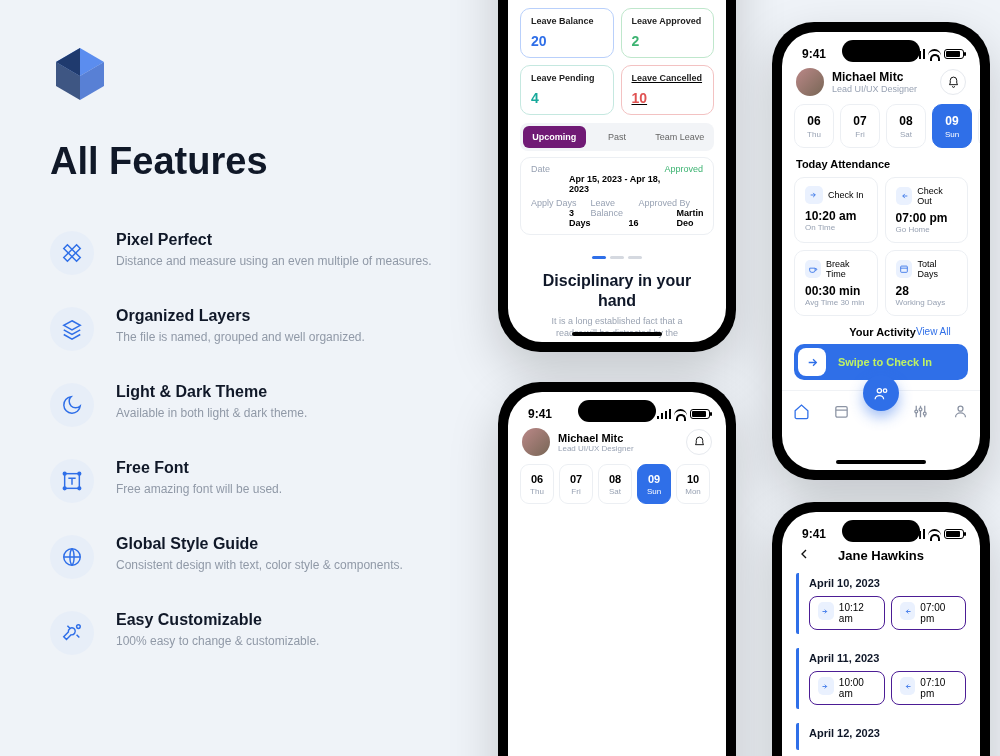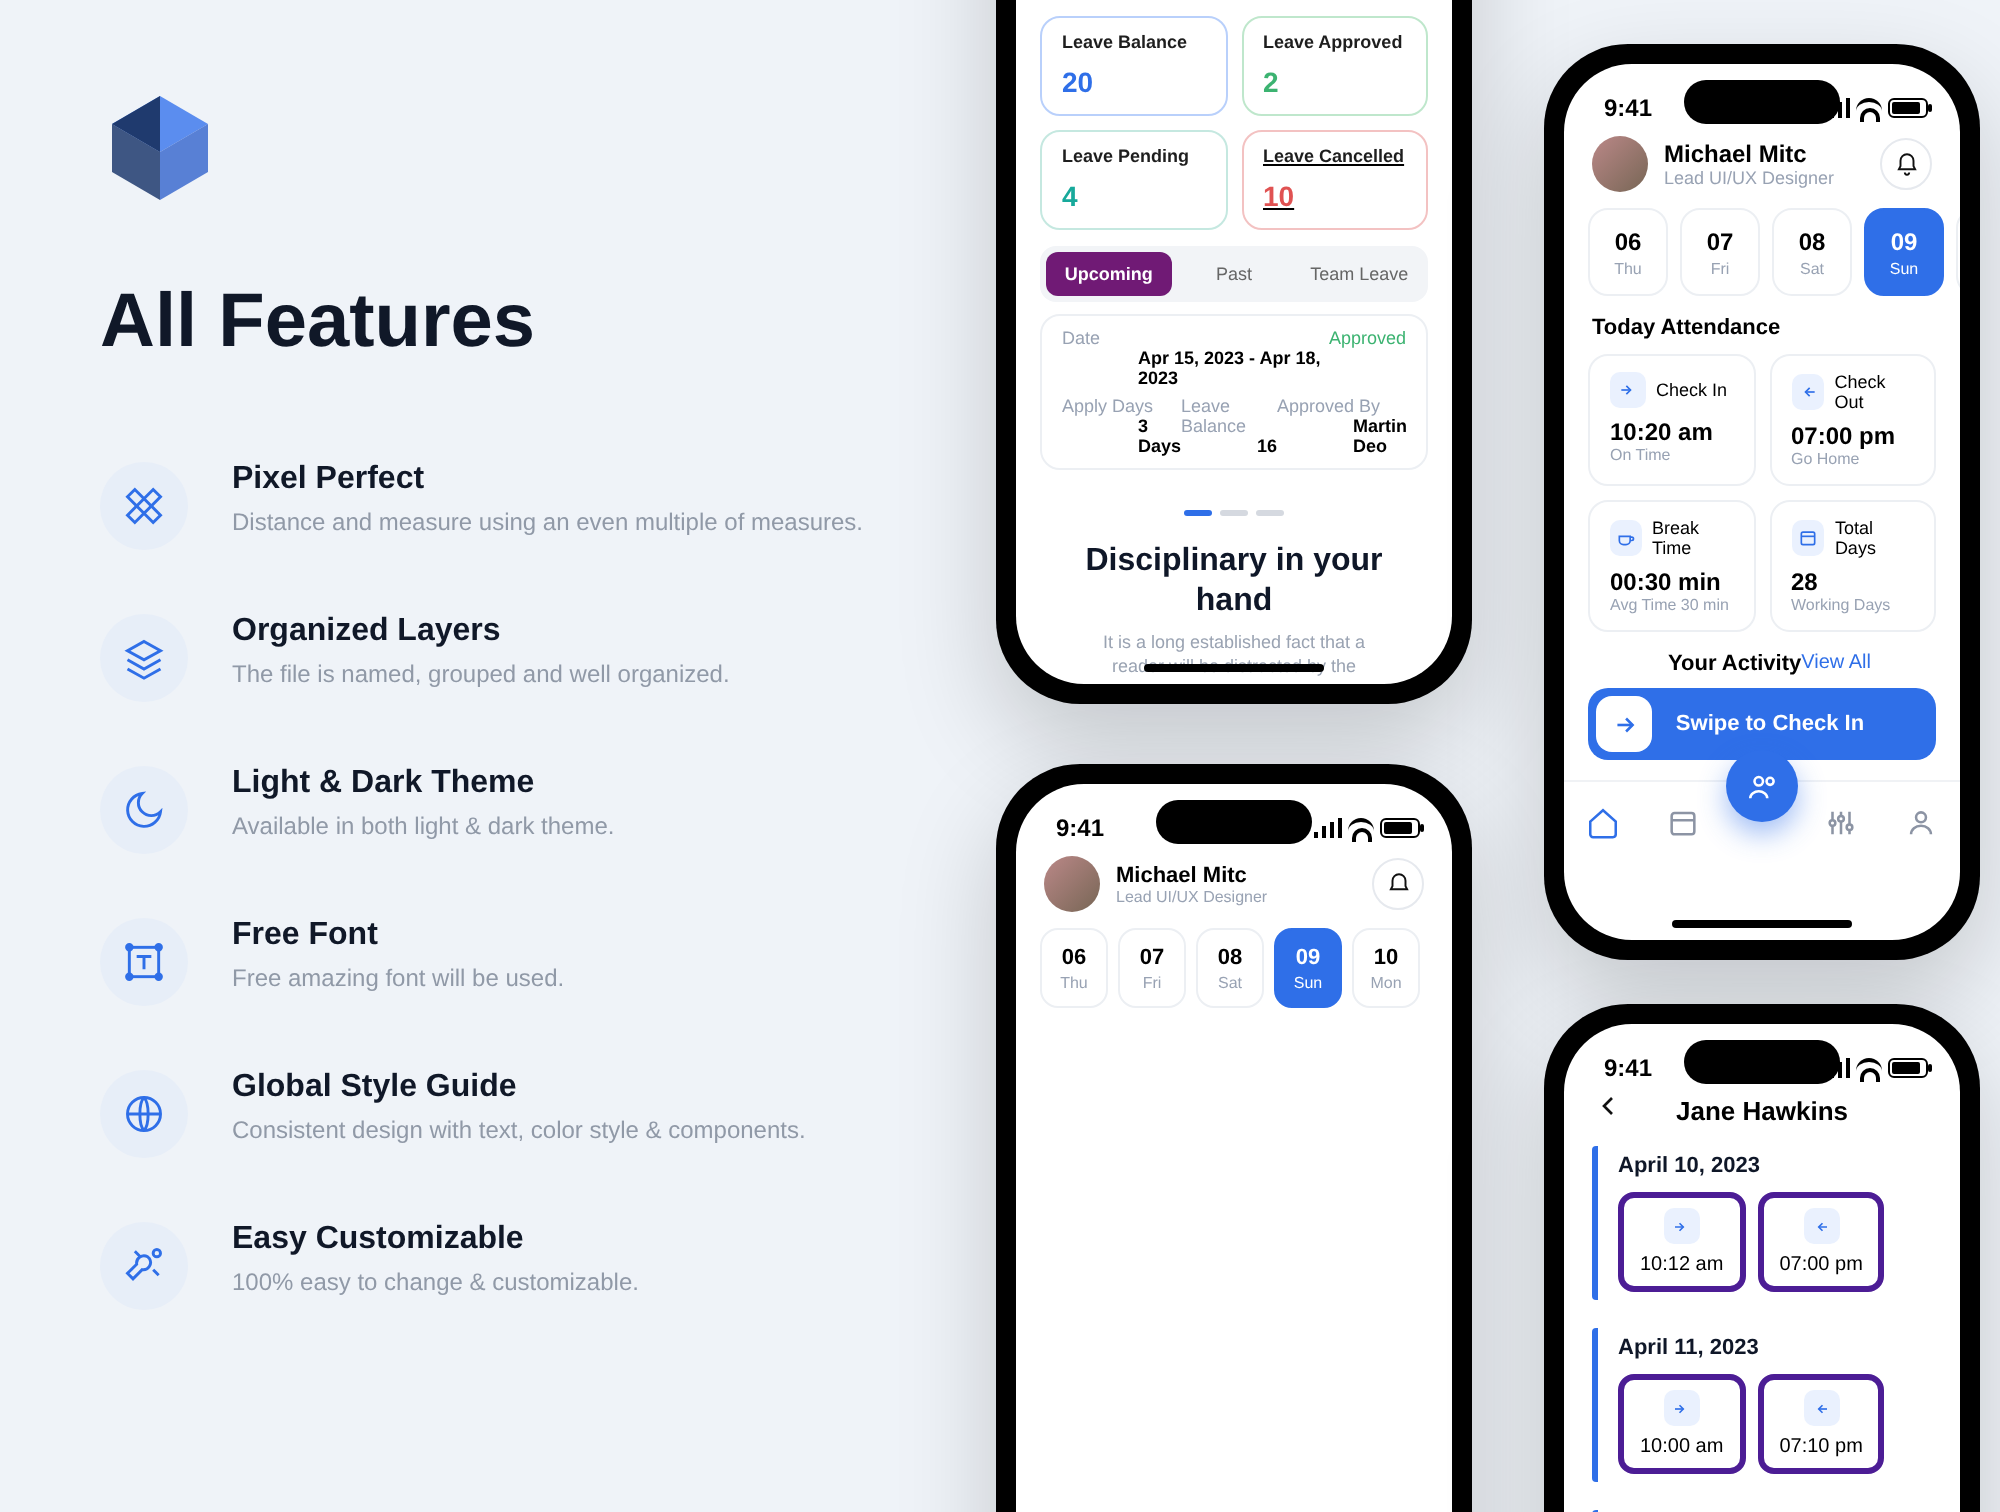--- a/index.html
+++ b/index.html
@@ -144,43 +144,43 @@
   .p2 .day .d{font-size:8px;color:#98a2b3;}
   .p2 .day.active{background:#2f6fe8;border-color:#2f6fe8;}
   .p2 .day.active .n,.p2 .day.active .d{color:#fff;}
   .sect{font-size:11px;font-weight:700;padding:0 14px;margin-bottom:7px;}
   .p2 .att{display:grid;grid-template-columns:1fr 1fr;gap:7px;padding:0 12px;}
   .att .ic-row{display:flex;align-items:center;gap:5px;margin-bottom:5px;}
   .att .ic{width:18px;height:18px;border-radius:5px;background:#eaf1fe;display:flex;align-items:center;justify-content:center;}
   .att .ic svg{width:10px;height:10px;stroke:#2f6fe8;fill:none;stroke-width:2;}
   .att .val{font-size:12px;font-weight:700;}
   .att .sub{font-size:8px;color:#98a2b3;}
-  .p2 .act{display:flex;justify-content:flex-start;padding:10px 14px 6px;font-size:11px;}
+  .p2 .act{display:flex;justify-content:center;padding:10px 14px 6px;font-size:11px;}
   .p2 .act a{color:#2f6fe8;font-size:10px;}
-  .swipe{margin:0 12px;background:#2f6fe8;color:#ffffff;border-radius:10px;height:36px;display:flex;align-items:center;padding:4px;gap:8px;}
+  .swipe{margin:0 12px;background:#2f6fe8;color:#bef264;border-radius:10px;height:36px;display:flex;align-items:center;padding:4px;gap:8px;}
   .swipe .knob{width:28px;height:28px;background:#fff;border-radius:8px;display:flex;align-items:center;justify-content:center;}
   .swipe .knob svg{stroke:#2f6fe8;fill:none;stroke-width:2.4;width:13px;height:13px;}
   .swipe .txt{flex:1;text-align:center;font-size:11px;font-weight:600;margin-left:-28px;}
   .tabbar{display:flex;justify-content:space-around;align-items:center;border-top:1px solid #f0f2f5;margin-top:10px;height:46px;position:relative;}
   .tabbar svg{width:17px;height:17px;stroke:#8c94a4;fill:none;stroke-width:1.8;}
   .tabbar .home svg{stroke:#2f6fe8;}
   .fab{position:absolute;top:-16px;left:50%;transform:translateX(-50%);width:36px;height:36px;background:#2f6fe8;border-radius:50%;display:flex;align-items:center;justify-content:center;box-shadow:0 6px 14px rgba(47,111,232,.45);}
   .fab svg{stroke:#fff;}
 
   
   .p3 .days .day{flex:0 0 34px;height:40px;}
 
   
   .p4 .hdr{display:flex;align-items:center;justify-content:center;position:relative;padding:4px 14px 10px;}
   .p4 .hdr .back{position:absolute;left:14px;}
   .p4 .hdr .ttl{font-size:13px;font-weight:700;}
   .p4 .entry{border-left:3px solid #2f6fe8;margin:0 14px 14px;padding:4px 0 4px 10px;border-radius:2px;}
   .p4 .date{font-size:11px;font-weight:700;color:#0f1728;margin-bottom:7px;}
   .p4 .times{display:flex;gap:6px;}
-  .p4 .time-pill{display:flex;align-items:center;gap:5px;padding:5px 8px;border:3px solid #4c1d95;border-radius:8px;font-size:10px;flex-direction:column;}
+  .p4 .time-pill{display:flex;gap:5px;padding:5px 8px;border:1px solid #4c1d95;border-radius:8px;font-size:10px;}
   .p4 .pill-ic{width:18px;height:18px;border-radius:5px;background:#eaf1fe;display:flex;align-items:center;justify-content:center;}
   .p4 .pill-ic svg{width:9px;height:9px;stroke:#2f6fe8;fill:none;stroke-width:2.2;}
 </style>
 </head>
 <body>
 
 <div class="left">
   <div class="logo">
     <svg viewBox="0 0 60 60">
       <polygon points="30,4 54,18 30,32 6,18" fill="#5b8def"></polygon>

